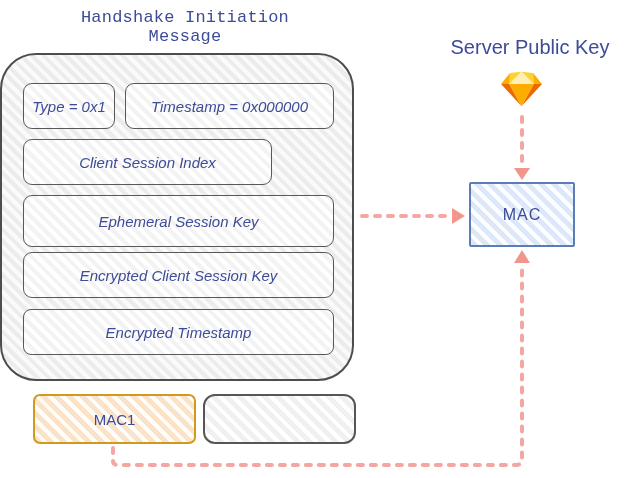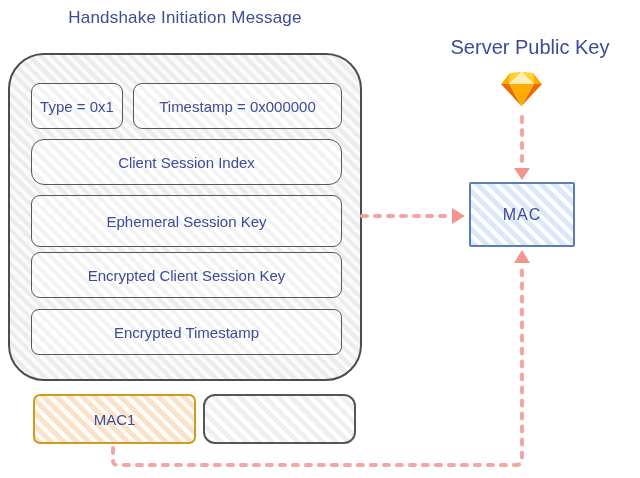--- a/index.html
+++ b/index.html
@@ -16,45 +16,47 @@
     overflow: hidden;
   }
   .title {
     position: absolute;
     left: 45px; top: 8px; width: 280px;
     text-align: center;
     font-size: 17px;
     font-weight: 500;
     letter-spacing: 0.2px;
     color: #3E4B97;
+    font-family: Liberation Mono, monospace;
   }
   
   .packet {
     position: absolute;
-    left: 8px; top: 53px;
+    left: 0; top: 53px;
     width: 354px; height: 328px;
     border: 2px solid #4D4D4D;
     border-radius: 36px;
     background: repeating-linear-gradient(45deg, #ececec 0px, #ececec 4px, #fafafa 4px, #fafafa 8px);
+    font-style: italic;
   }
   .field {
     position: absolute;
     display: flex;
     align-items: center;
     justify-content: center;
     border: 1.5px solid #585858;
     border-radius: 9px;
     background: repeating-linear-gradient(45deg, #f3f3f3 0px, #f3f3f3 4px, #ffffff 4px, #ffffff 8px);
     font-size: 15px;
     color: #3E4B97;
     text-align: center;
   }
   .field-type     { left: 21px;  top: 28px;  width: 92px;  height: 46px; }
   .field-reserved { left: 123px; top: 28px;  width: 209px; height: 46px; }
-  .field-csi      { left: 21px;  top: 84px;  width: 311px; height: 46px; border-radius: 13px; }
+  .field-csi      { left: 21px;  top: 84px;  width: 249px; height: 46px; }
   .field-esk      { left: 21px;  top: 140px; width: 311px; height: 52px; }
   .field-ecpk     { left: 21px;  top: 197px; width: 311px; height: 46px; }
   .field-ets      { left: 21px;  top: 254px; width: 311px; height: 46px; border-radius: 8px; }
 
   
   .mac1 {
     position: absolute;
     left: 33px; top: 394px;
     width: 163px; height: 50px;
     display: flex; align-items: center; justify-content: center;

